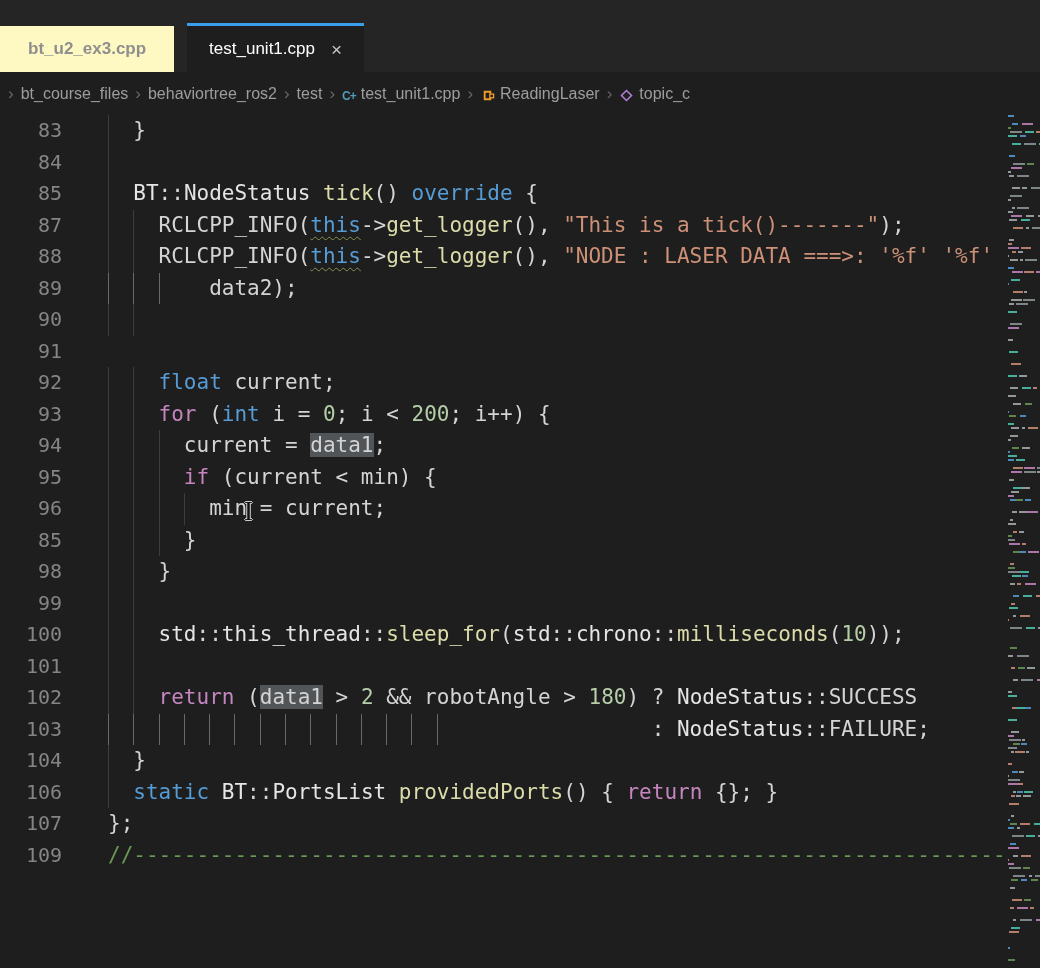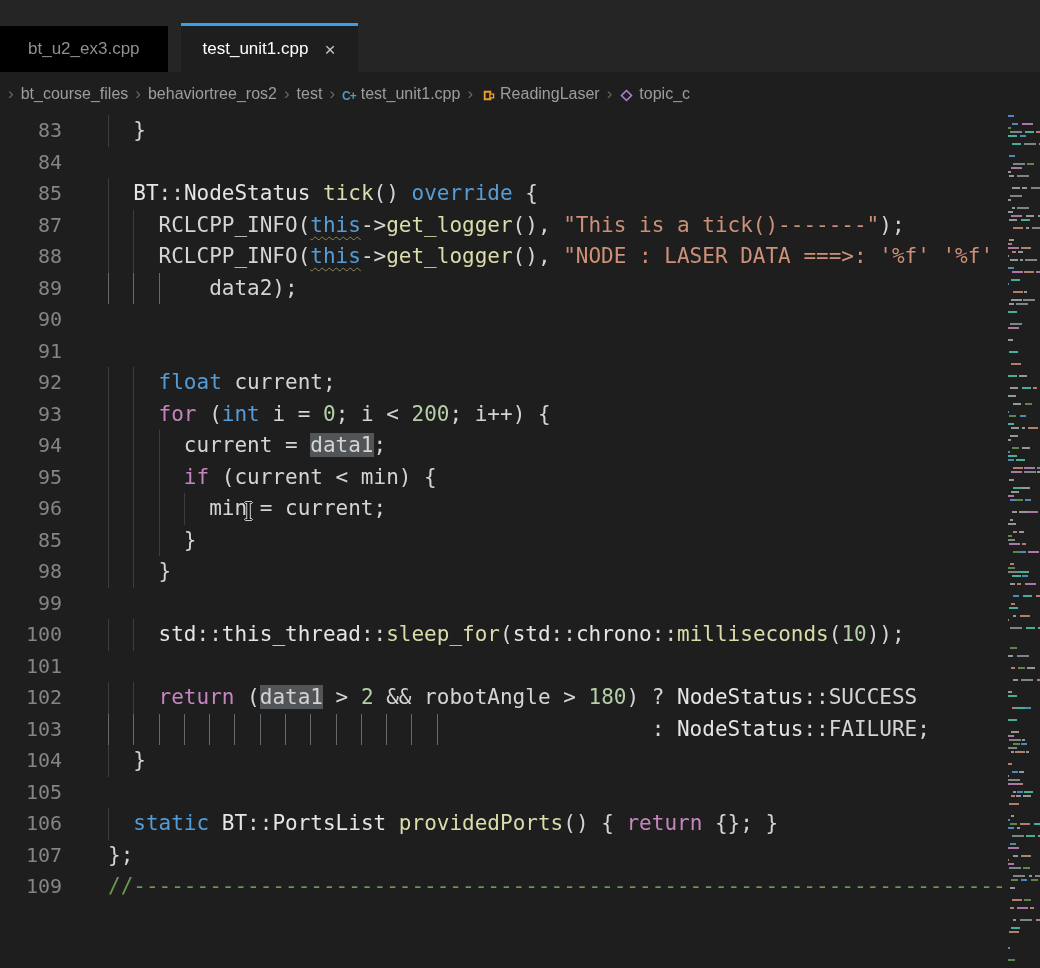--- a/index.html
+++ b/index.html
@@ -2,36 +2,36 @@
 <html><head>
 <meta charset="utf-8">
 <style>
   html,body{margin:0;padding:0;background:#1e1e1e;width:1040px;height:968px;overflow:hidden;}
   body{font-family:"DejaVu Sans Mono",monospace;position:relative;}
 
   
   .tabbar{height:72px;background:#252526;display:flex;align-items:flex-end;position:relative;}
   .tab{height:46px;display:flex;align-items:center;padding:0 28px;font-family:"Liberation Sans",sans-serif;
        font-size:17px;cursor:pointer;white-space:nowrap;}
-  .tab.inactive{background:#000000;color:#8f8f8f;}
+  .tab.inactive{background:#fef9c3;color:#8f8f8f;font-weight:bold;}
   .tab.active{background:#1e1e1e;color:#ffffff;border-top:3px solid #3b9eea;margin-left:13px;padding:0 22px;}
   .tab-close{margin-left:16px;font-size:19px;color:#c5c5c5;line-height:1;}
 
   
   .breadcrumbs{height:43px;background:#1e1e1e;display:flex;align-items:center;gap:7px;
                font-family:"Liberation Sans",sans-serif;font-size:16px;color:#9d9d9d;
                padding-left:8px;white-space:nowrap;overflow:hidden;}
   .crumb{display:flex;align-items:flex-end;gap:5px;cursor:pointer;}
   .crumb-sep{color:#686868;font-size:17px;}
   .crumb-icon{display:inline-flex;align-items:center;}
   .ic-cpp{color:#519aba;font-size:12px;font-weight:bold;letter-spacing:-1px;}
 
   
   .editor{position:absolute;top:115px;left:0;right:32px;bottom:0;overflow:hidden;}
-  .code-line{display:flex;height:31.5px;line-height:31.5px;font-size:21px;white-space:pre;align-items:center;}
+  .code-line{display:flex;height:31.5px;line-height:31.5px;font-size:21px;white-space:pre;}
   .gutter{width:62px;flex:none;text-align:right;color:#858585;font-size:20px;}
   .lc{position:relative;margin-left:46px;flex:1;}
   .guide{position:absolute;top:0;bottom:0;width:1px;background:#3d3d3d;}
   .guide.bright{background:#646a6e;}
 
   .d{color:#d4d4d4}.k{color:#569cd6}.c{color:#c586c0}.t{color:#e5e5e5}
   .f{color:#dcdcaa}.s{color:#ce9178}.n{color:#b5cea8}.m{color:#6a9955}
   .hl{color:#d4d4d4;background:#515558;}
   .th{color:#569cd6;text-decoration:underline wavy #8a8a5a 1px;text-underline-offset:4px;}
 
@@ -114,21 +114,20 @@
     <div class="code-line"><span class="gutter">95</span><span class="lc"><span class="guide" style="left: 0px;"></span><span class="guide" style="left: 25.286px;"></span><span class="guide" style="left: 50.572px;"></span><span class="d">      </span><span class="c">if</span><span class="d"> (current &lt; min) {</span></span></div>
     <div class="code-line"><span class="gutter">96</span><span class="lc"><span class="guide" style="left: 0px;"></span><span class="guide" style="left: 25.286px;"></span><span class="guide" style="left: 50.572px;"></span><span class="guide" style="left: 75.858px;"></span><span class="d">        </span><span class="d">min = current;</span></span></div>
     <div class="code-line"><span class="gutter">85</span><span class="lc"><span class="guide" style="left: 0px;"></span><span class="guide" style="left: 25.286px;"></span><span class="guide" style="left: 50.572px;"></span><span class="d">      </span><span class="d">}</span></span></div>
     <div class="code-line"><span class="gutter">98</span><span class="lc"><span class="guide" style="left: 0px;"></span><span class="guide" style="left: 25.286px;"></span><span class="d">    </span><span class="d">}</span></span></div>
     <div class="code-line"><span class="gutter">99</span><span class="lc"><span class="guide" style="left: 0px;"></span><span class="guide" style="left: 25.286px;"></span></span></div>
     <div class="code-line"><span class="gutter">100</span><span class="lc"><span class="guide" style="left: 0px;"></span><span class="guide" style="left: 25.286px;"></span><span class="d">    </span><span class="t">std</span><span class="d">::</span><span class="t">this_thread</span><span class="d">::</span><span class="f">sleep_for</span><span class="d">(</span><span class="t">std</span><span class="d">::</span><span class="t">chrono</span><span class="d">::</span><span class="f">milliseconds</span><span class="d">(</span><span class="n">10</span><span class="d">));</span></span></div>
     <div class="code-line"><span class="gutter">101</span><span class="lc"><span class="guide" style="left: 0px;"></span><span class="guide" style="left: 25.286px;"></span></span></div>
     <div class="code-line"><span class="gutter">102</span><span class="lc"><span class="guide" style="left: 0px;"></span><span class="guide" style="left: 25.286px;"></span><span class="d">    </span><span class="c">return</span><span class="d"> (</span><span class="hl">data1</span><span class="d"> &gt; </span><span class="n">2</span><span class="d"> &amp;&amp; robotAngle &gt; </span><span class="n">180</span><span class="d">) ? </span><span class="t">NodeStatus</span><span class="d">::SUCCESS</span></span></div>
     <div class="code-line"><span class="gutter">103</span><span class="lc"><span class="guide bright" style="left: 0px;"></span><span class="guide bright" style="left: 25.286px;"></span><span class="guide bright" style="left: 50.572px;"></span><span class="guide bright" style="left: 75.858px;"></span><span class="guide bright" style="left: 101.144px;"></span><span class="guide bright" style="left: 126.43px;"></span><span class="guide bright" style="left: 151.716px;"></span><span class="guide bright" style="left: 177.002px;"></span><span class="guide bright" style="left: 202.288px;"></span><span class="guide bright" style="left: 227.574px;"></span><span class="guide bright" style="left: 252.86px;"></span><span class="guide bright" style="left: 278.146px;"></span><span class="guide bright" style="left: 303.432px;"></span><span class="guide bright" style="left: 328.718px;"></span><span class="d">                                           </span><span class="d">: </span><span class="t">NodeStatus</span><span class="d">::FAILURE;</span></span></div>
     <div class="code-line"><span class="gutter">104</span><span class="lc"><span class="guide" style="left: 0px;"></span><span class="d">  </span><span class="d">}</span></span></div>
-    <div class="code-line"><span class="gutter">105</span><span class="lc"><span class="guide" style="left: 0px;"></span></span></div>
     <div class="code-line"><span class="gutter">106</span><span class="lc"><span class="guide" style="left: 0px;"></span><span class="d">  </span><span class="k">static</span><span class="d"> </span><span class="t">BT</span><span class="d">::</span><span class="t">PortsList</span><span class="d"> </span><span class="f">providedPorts</span><span class="d">() { </span><span class="c">return</span><span class="d"> {}; }</span></span></div>
     <div class="code-line"><span class="gutter">107</span><span class="lc"><span class="d">};</span></span></div>
     <div class="code-line"><span class="gutter">109</span><span class="lc"><span class="m">//----------------------------------------------------------------------</span></span></div>
   </div>
 
 <div class="minimap">
     <div class="mm-row">
       <span class="mm-seg" style="margin-left: 0px; width: 6px; background: rgb(86, 156, 214);"></span>
     </div>
     <div class="mm-row"></div>

